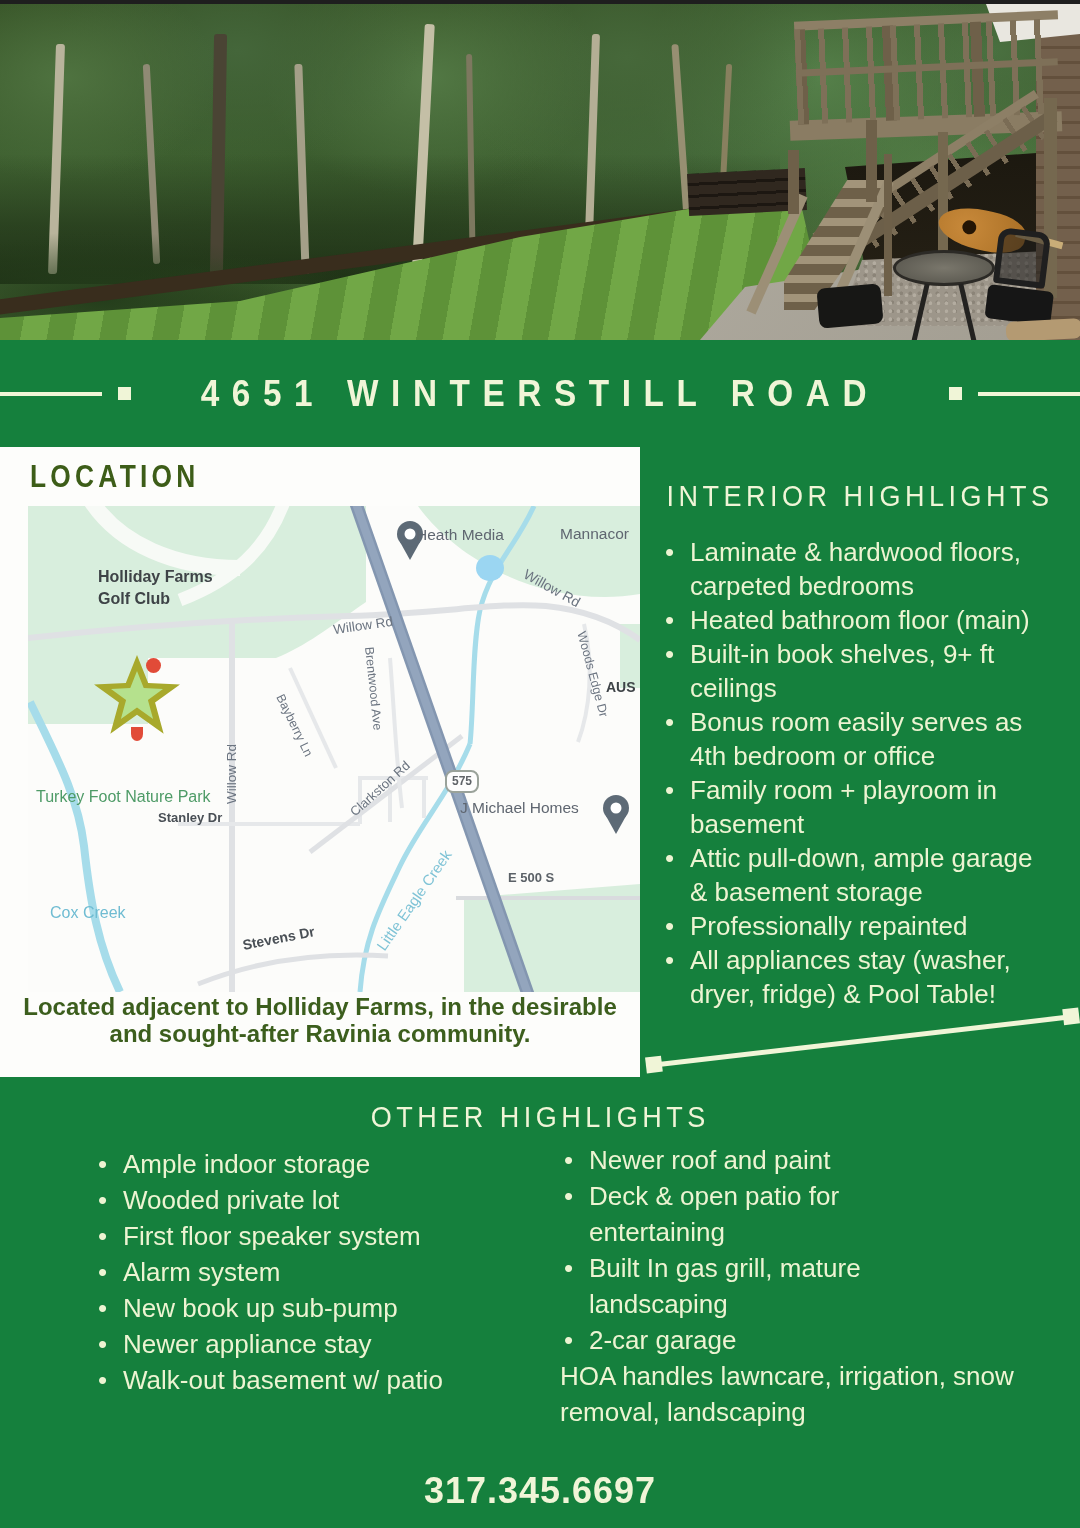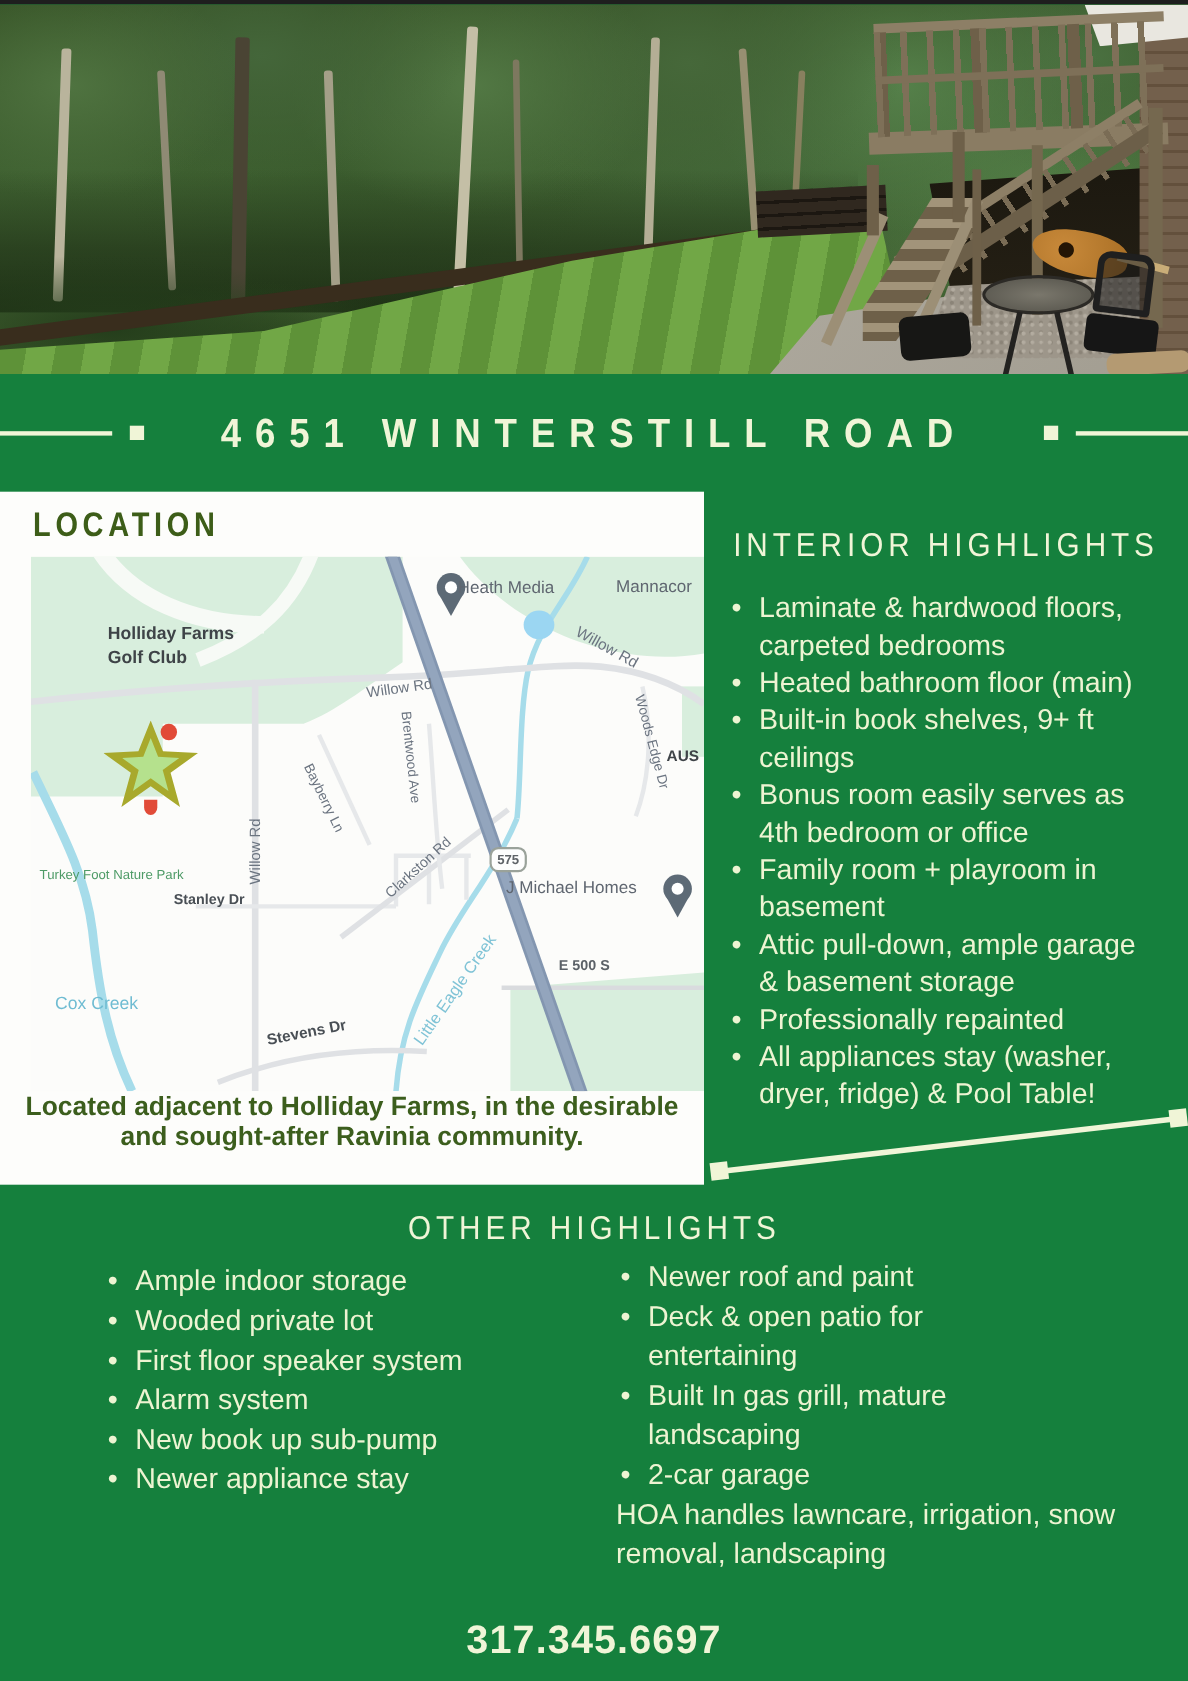--- a/index.html
+++ b/index.html
@@ -105,21 +105,21 @@
   .loc-head .cond{transform:scaleX(.85);transform-origin:left center;}
   .caption{position:absolute;left:0;top:546px;width:640px;text-align:center;color:#3c5e1d;
     font-size:24px;font-weight:bold;line-height:27px;}
 
   
   .map{position:absolute;left:28px;top:59px;width:612px;height:486px;background:#fcfcfa;overflow:hidden;}
   .map svg{position:absolute;left:0;top:0;}
   .mlabel{position:absolute;white-space:nowrap;color:#6a7480;font-size:13px;}
   .m-poi{color:#3e4347;font-weight:bold;font-size:16px;line-height:22px;}
   .m-biz{color:#5f6670;font-size:15.5px;}
-  .m-park{color:#4e9b67;font-size:12px;}
+  .m-park{color:#4e9b67;font-size:16px;}
   .m-water{color:#6fbcd2;font-size:16px;}
   .m-road{color:#6b7480;}
   .shield{position:absolute;left:417px;top:264px;width:34px;height:23px;background:#fdfdfd;
     border:2px solid #9aa29a;border-radius:8px;color:#5f6368;font-size:12px;font-weight:bold;
     text-align:center;line-height:19px;}
   .star-outer{position:absolute;left:66px;top:149px;width:86px;height:82px;background:#a8a92c;
     clip-path:polygon(50% 0%,63% 34%,100% 36%,71% 58%,81% 96%,50% 73%,19% 96%,29% 58%,0% 36%,37% 34%);}
   .star-inner{position:absolute;left:83px;top:165px;width:52px;height:50px;background:#b5e18d;
     clip-path:polygon(50% 0%,63% 34%,100% 36%,71% 58%,81% 96%,50% 73%,19% 96%,29% 58%,0% 36%,37% 34%);}
   .star-red1{position:absolute;left:118px;top:152px;width:15px;height:15px;background:#e14b38;border-radius:50%;}
@@ -302,20 +302,21 @@
 
   <div class="other-section">
     <h2><span class="cond">OTHER HIGHLIGHTS</span></h2>
     <ul class="blist other-left">
         <li>Ample indoor storage</li>
         <li>Wooded private lot</li>
         <li>First floor speaker system</li>
         <li>Alarm system</li>
         <li>New book up sub-pump</li>
         <li>Newer appliance stay</li>
+        <li>Walk-out basement w/ patio</li>
       </ul>
     <ul class="blist other-right">
         <li>Newer roof and paint</li>
         <li>Deck &amp; open patio for entertaining</li>
         <li>Built In gas grill, mature landscaping</li>
         <li>2-car garage</li>
       </ul>
     <div class="hoa-note">HOA handles lawncare, irrigation, snow removal, landscaping</div>
   </div>
 

